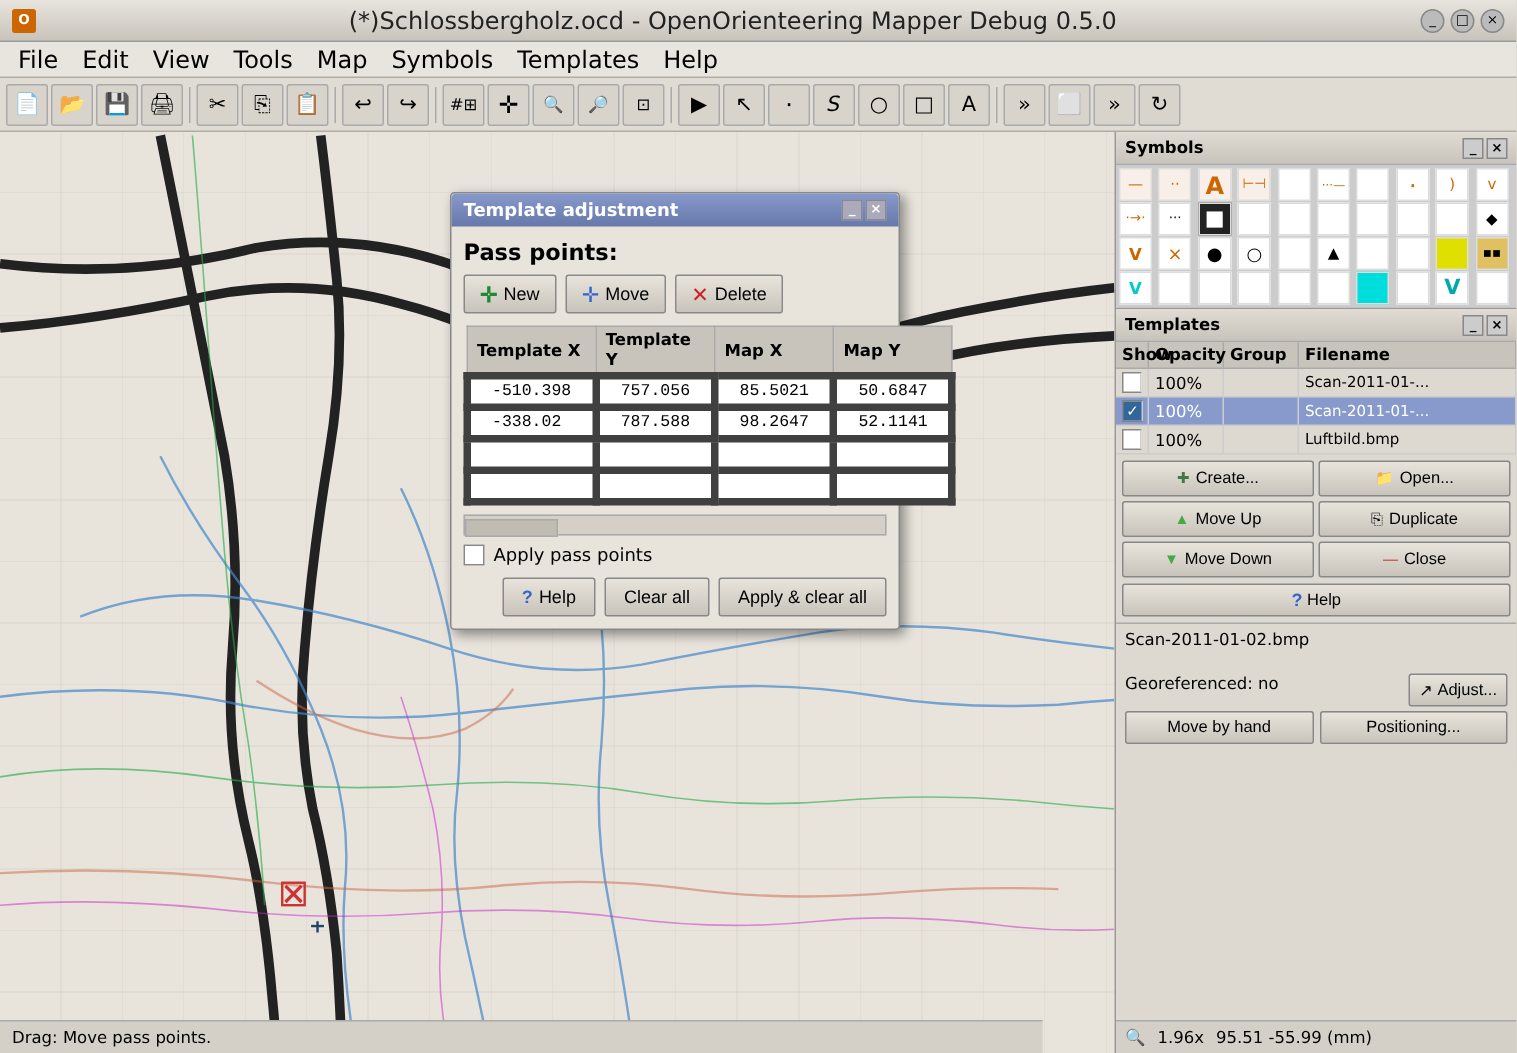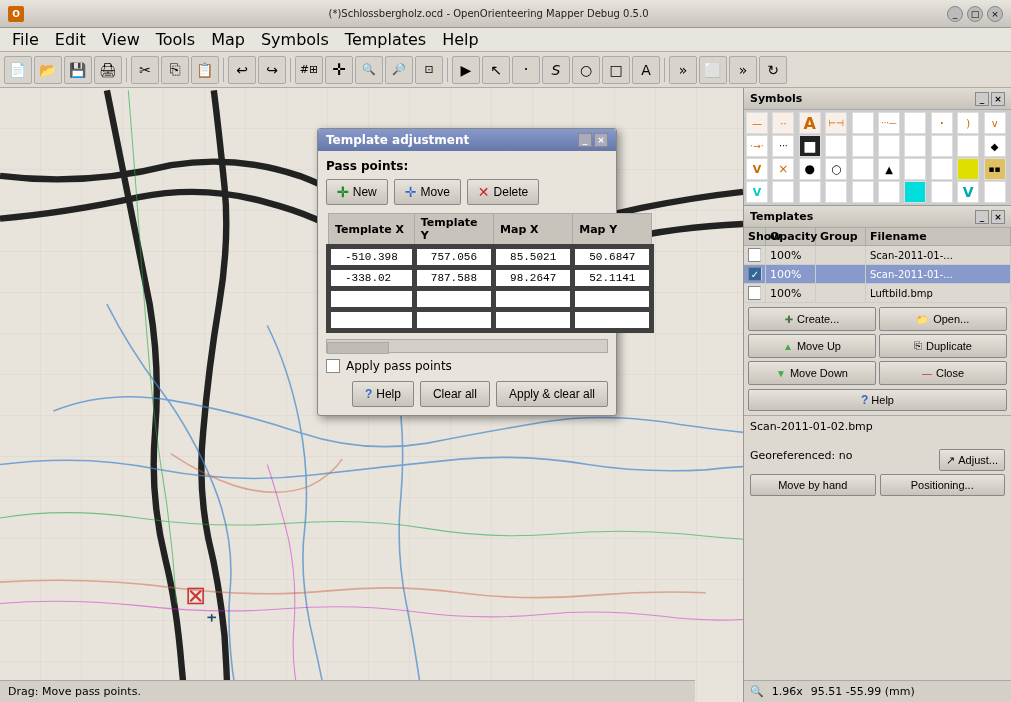--- a/index.html
+++ b/index.html
@@ -8,21 +8,21 @@
     
     #titlebar {
       background: linear-gradient(to bottom, #e8e4de, #c8c4bc);
       height: 28px;
       display: flex;
       align-items: center;
       padding: 0 8px;
       border-bottom: 1px solid #999;
     }
     #titlebar .app-icon { width: 16px; height: 16px; background: #cc6600; border-radius: 2px; margin-right: 6px; font-size: 9px; color: white; display: flex; align-items: center; justify-content: center; font-weight: bold; }
-    #titlebar .title { flex: 1; text-align: center; font-size: 10px; color: #222; }
+    #titlebar .title { flex: 1; text-align: center; font-size: 16px; color: #222; }
     #titlebar .winbtns { display: flex; gap: 4px; }
     #titlebar .winbtn { width: 16px; height: 16px; border-radius: 50%; border: 1px solid #888; background: #bbb; cursor: pointer; font-size: 9px; display: flex; align-items: center; justify-content: center; }
 
     
     #menubar {
       background: #e8e4de;
       height: 24px;
       display: flex;
       align-items: center;
       padding: 0 4px;
@@ -228,21 +228,21 @@
       align-items: center;
       padding: 0 6px;
       font-size: 11px;
       gap: 8px;
     }
 
     
     #tmpl-dialog {
       position: absolute;
       top: 40px;
-      left: 317px;
+      left: 300px;
       width: 300px;
       background: #e8e4dc;
       border: 1px solid #888;
       border-radius: 3px;
       box-shadow: 3px 3px 8px rgba(0,0,0,0.4);
       z-index: 100;
     }
     #tmpl-dialog .dialog-title {
       background: linear-gradient(to bottom, #8899cc, #6677aa);
       color: white;
@@ -252,21 +252,21 @@
       justify-content: space-between;
       padding: 0 8px;
       font-size: 12px;
       font-weight: bold;
       border-radius: 3px 3px 0 0;
       cursor: move;
     }
     #tmpl-dialog .dialog-title .dialog-btns { display: flex; gap: 2px; }
     #tmpl-dialog .dialog-title .dialog-btn { width: 14px; height: 14px; font-size: 9px; background: #aab; border: 1px solid #889; cursor: pointer; display: flex; align-items: center; justify-content: center; }
     #tmpl-dialog .dialog-body { padding: 8px; }
-    .pass-points-label { font-size: 12px; margin-bottom: 6px; font-weight: bold; }
+    .pass-points-label { font-size: 15px; margin-bottom: 6px; font-weight: bold; }
     .pass-btns { display: flex; gap: 6px; margin-bottom: 8px; align-items: center; }
     .pass-btn {
       height: 26px;
       padding: 0 10px;
       border: 1px solid #888;
       border-radius: 2px;
       background: linear-gradient(to bottom, #e8e4dc, #c8c4bc);
       cursor: pointer;
       font-size: 12px;
       display: flex; align-items: center; gap: 4px;

